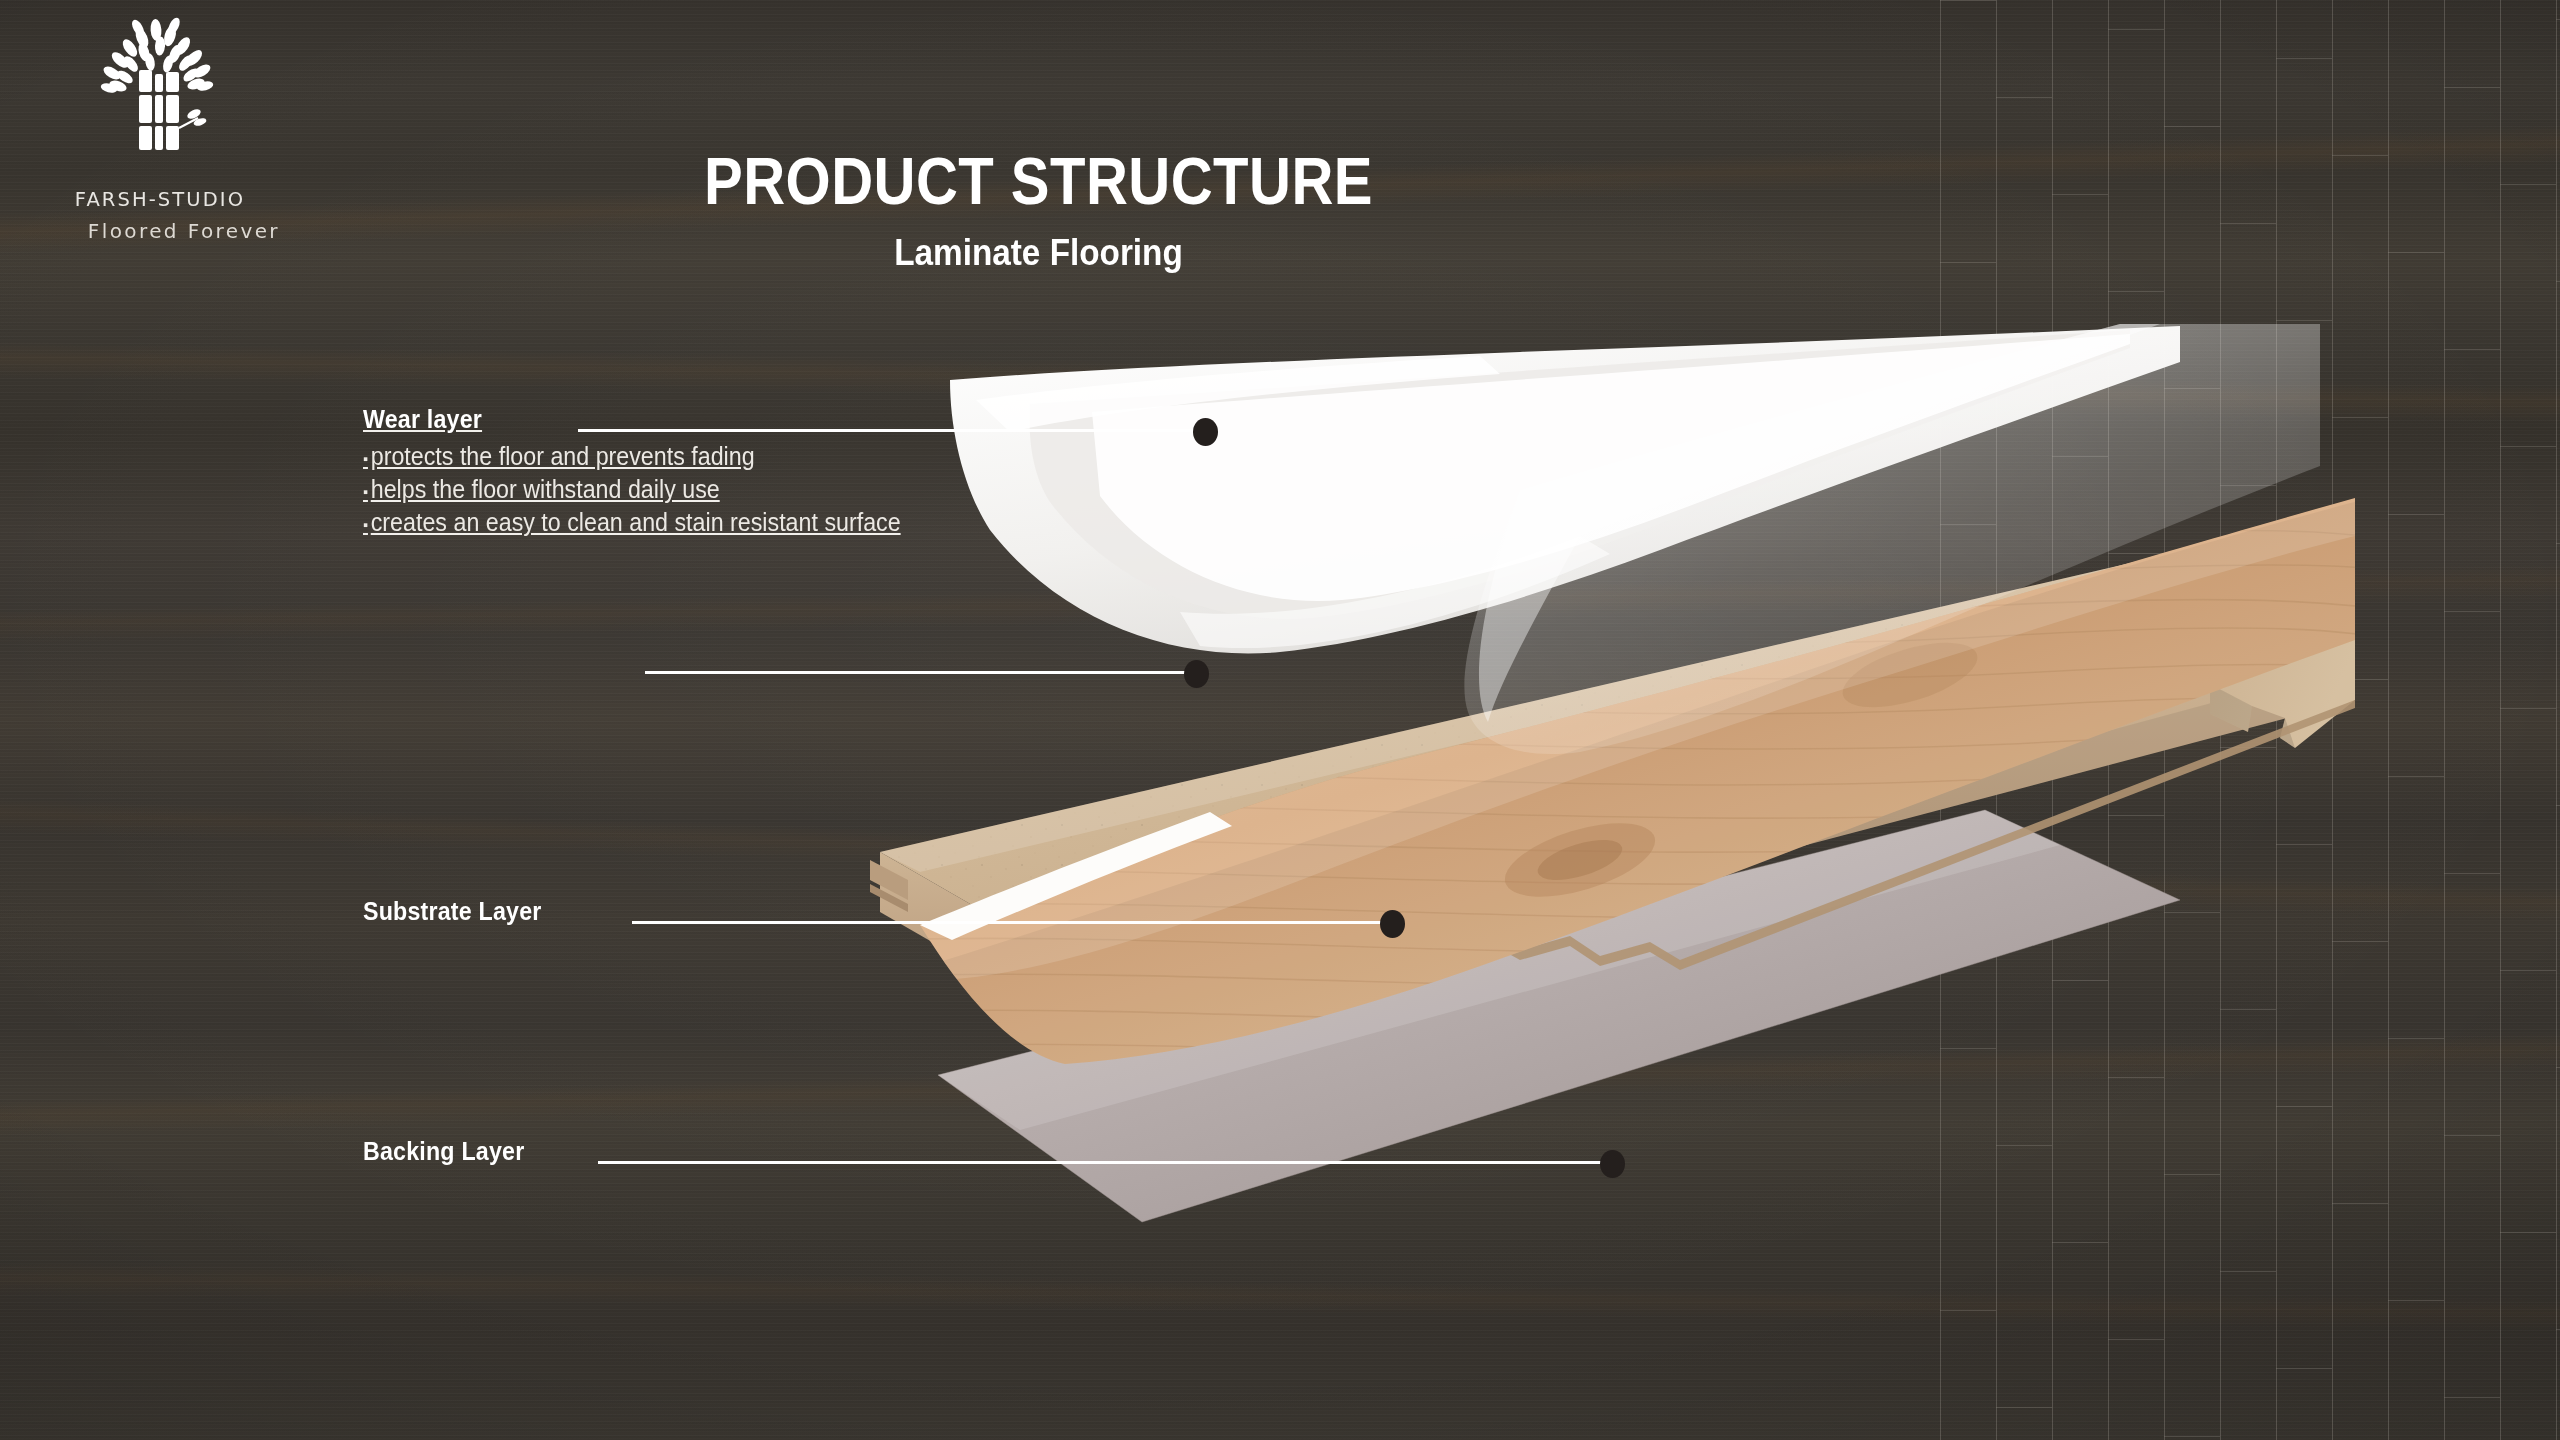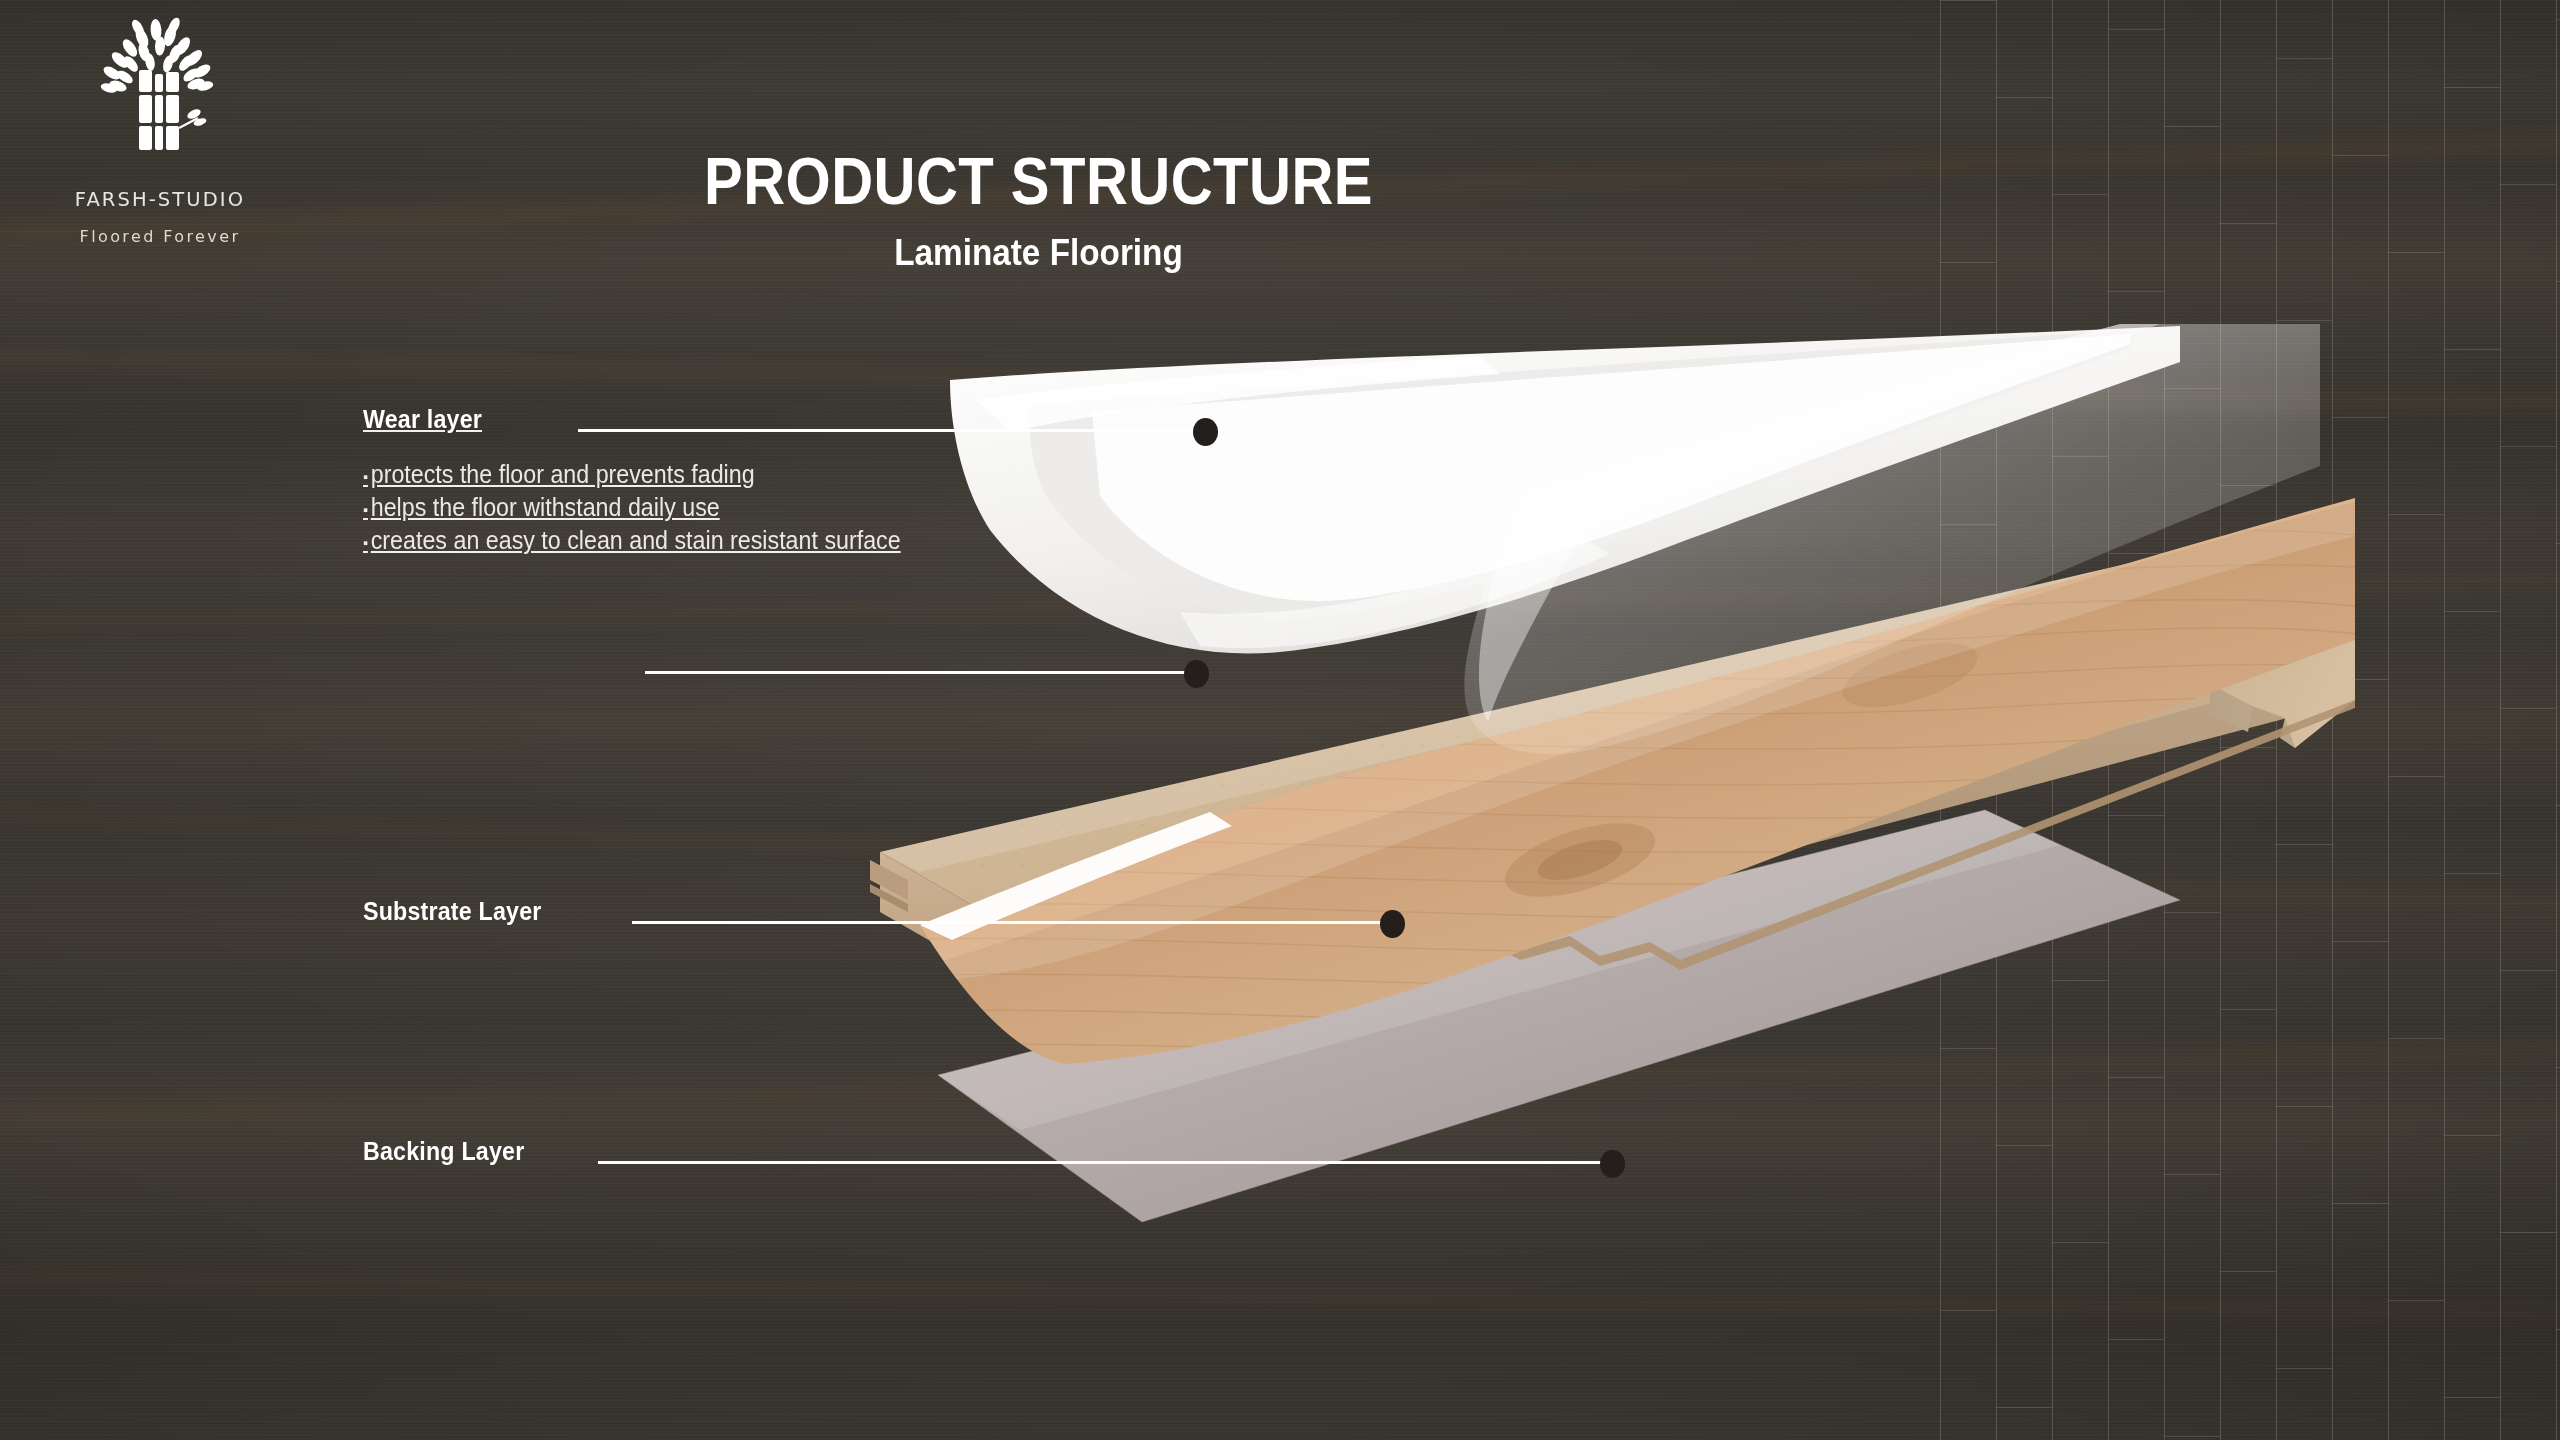--- a/index.html
+++ b/index.html
@@ -62,22 +62,22 @@
   #logo .mark{ position:absolute; left:42px; top:0; width:150px; height:160px; }
   #logo .wordmark{
     position:absolute; left:0; top:172px; width:240px;
     text-align:center; color:#e8e6e2;
   }
   #logo .brand{
     font-size:19.5px; letter-spacing:2.1px; font-weight:400;
     font-family:"DejaVu Sans", sans-serif;
   }
   #logo .tagline{
-    font-size:16px; letter-spacing:2.4px; margin-top:16px; font-weight:400;
-    font-family:"DejaVu Sans", sans-serif; color:#ddd9d3;
+    font-size:20px; letter-spacing:2.4px; margin-top:8px; font-weight:400;
+    font-family:"DejaVu Sans", sans-serif; color:#ddd9d3;text-align:right;
   }
 
   
   #titleblock{ position:absolute; left:0; top:148px; width:2077px; text-align:center; }
   #titleblock .h1{
     color:#ffffff; font-weight:700; font-size:66px; letter-spacing:.5px;
     font-family:"Liberation Sans Narrow","Liberation Sans",sans-serif;
     transform:scaleX(.88); transform-origin:center;
     line-height:1;
   }
@@ -87,21 +87,21 @@
     transform:scaleX(.90); transform-origin:center; line-height:1;
   }
 
   
   .callout{ position:absolute; color:#f2f0ec; }
   .callout .c-title{
     font-size:25px; font-weight:700; color:#ffffff; line-height:1.1;
     font-family:"Liberation Sans Narrow","Liberation Sans",sans-serif;
     transform:scaleX(.93); transform-origin:left center; letter-spacing:.2px;
   }
-  .callout ul{ list-style:none; margin-top:24px; }
+  .callout ul{ list-style:none; margin-top:6px; }
   .callout li{
     font-size:25px; line-height:1.33; color:#ece9e4; font-weight:400;
     font-family:"Liberation Sans Narrow","Liberation Sans",sans-serif;
     transform:scaleX(.93); transform-origin:left center;
     position:relative; padding-left:14px;
     text-indent:-14px;
   }
   .callout li::before{
     content:"\25AA"; font-size:15px; color:#ece9e4;
     margin-right:3px; vertical-align:1px;

